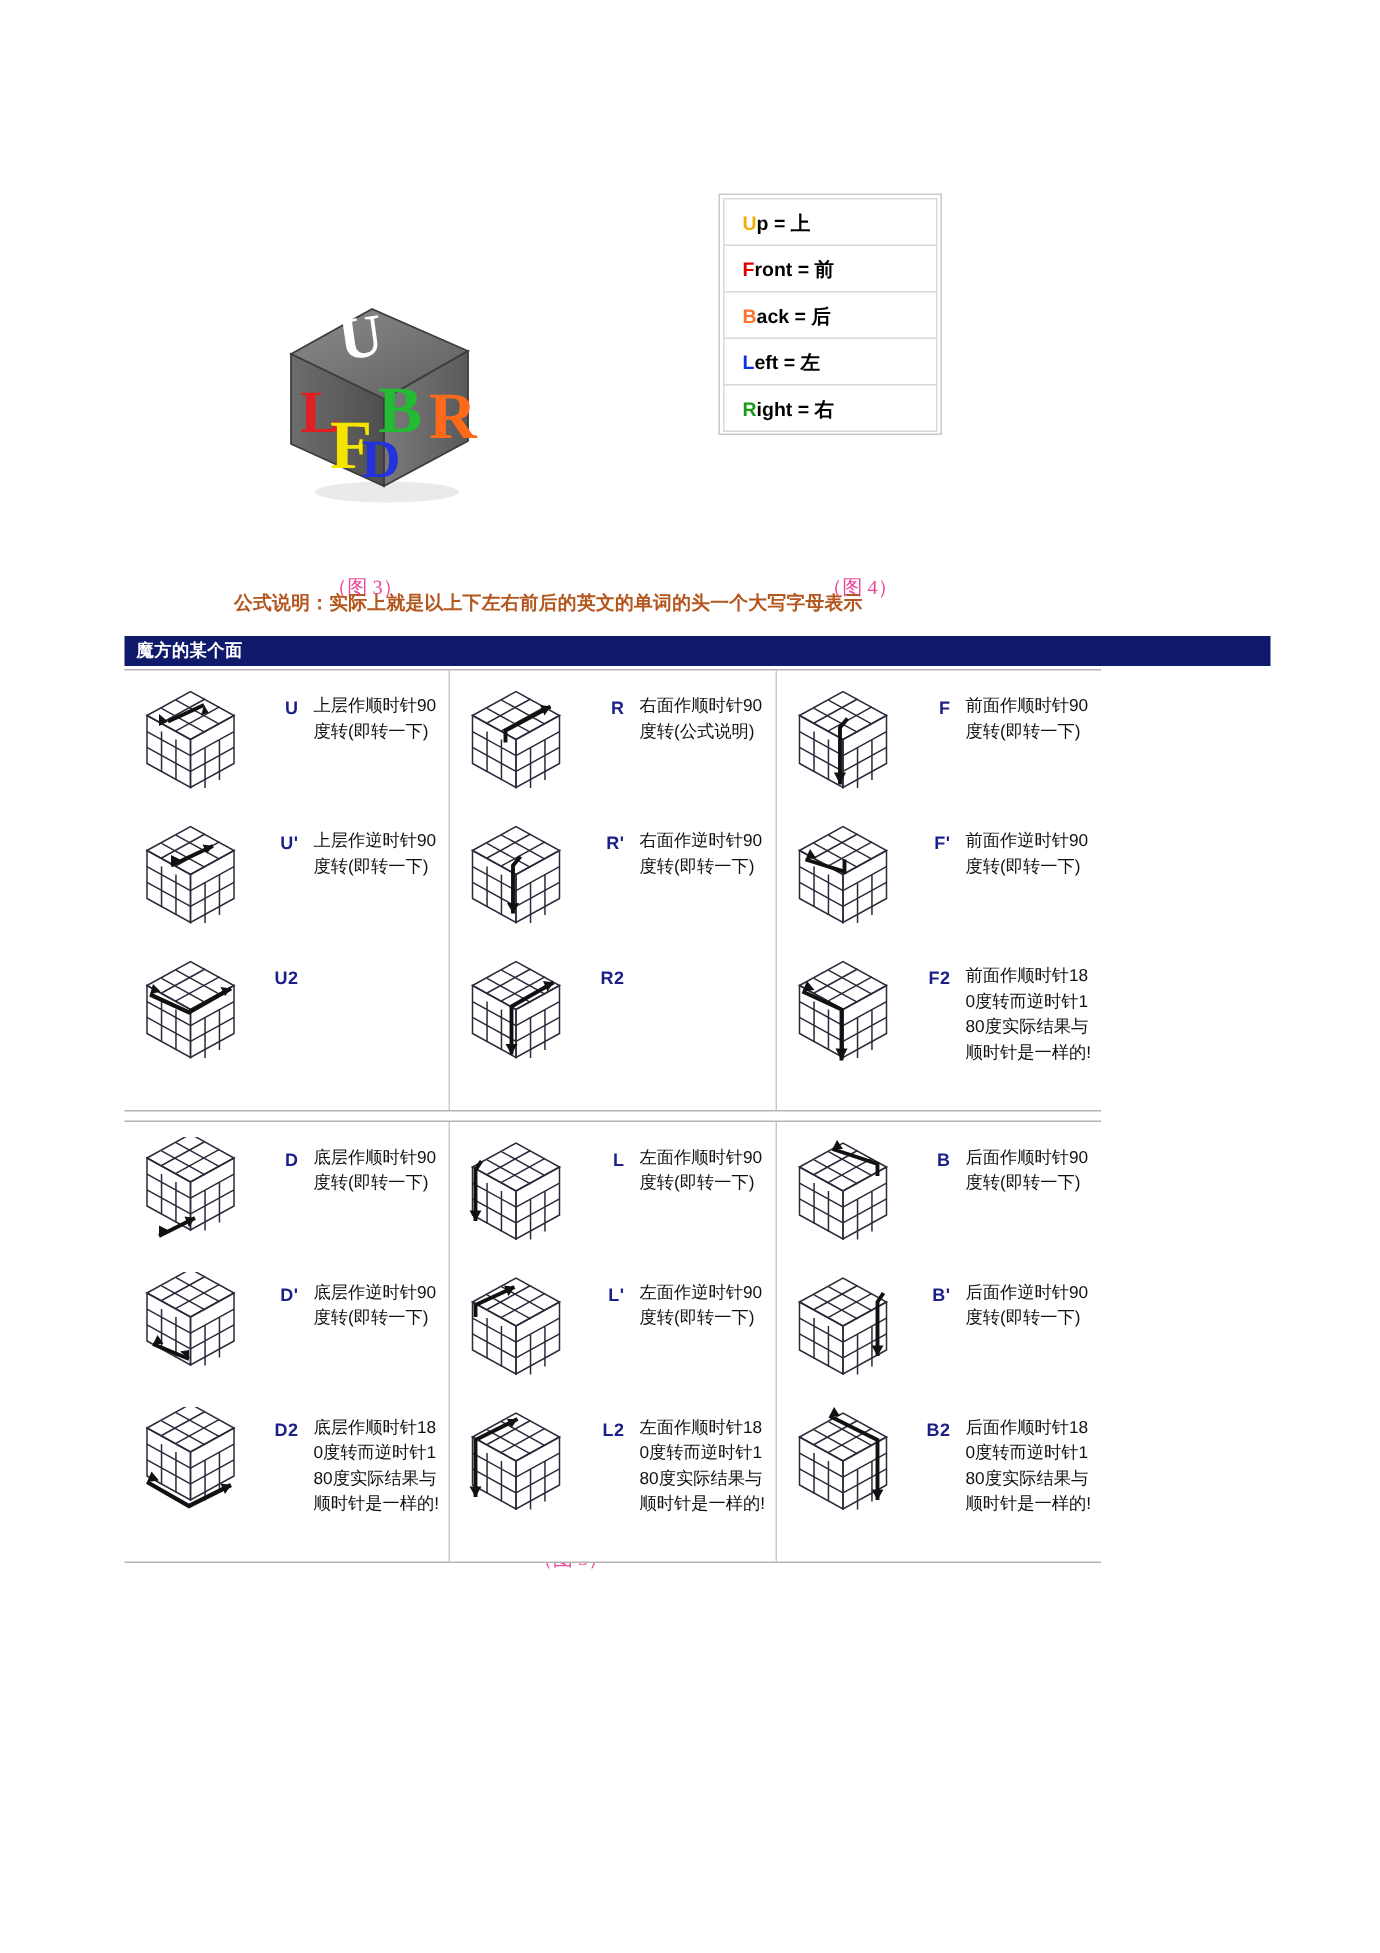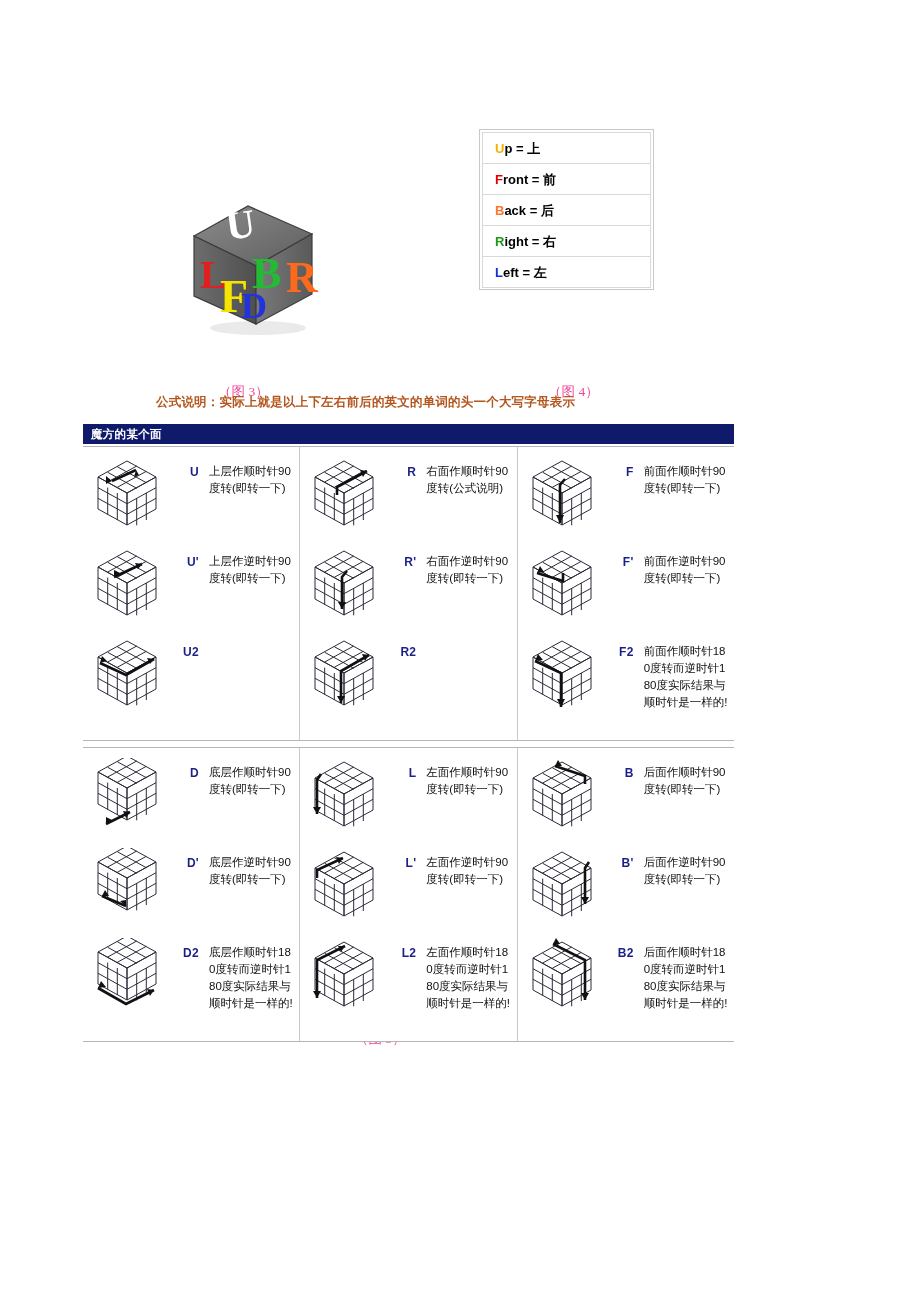--- a/index.html
+++ b/index.html
@@ -15,21 +15,21 @@
   .top-section{
     position:absolute; left:0; top:0; width:920px; height:360px;
   }
 
   .cube-logo{
     position:absolute; left:186px; top:196px; width:140px; height:145px;
   }
 
   .legend-table{
     position:absolute; left:479px; top:129px;
-    width:175px;
+    width:149px;
     border:1px solid #c8c8c8;
     background:#ffffff;
     padding:2px;
     box-sizing:border-box;
   }
   .legend-row{
     border:1px solid #d9d9d9;
     height:32px;
     line-height:32px;
     padding-left:12px;
@@ -60,21 +60,21 @@
     font-size:12.5px;
     font-weight:bold;
     color:#b4561e;
     letter-spacing:.2px;
     white-space:nowrap;
   }
 
   
   .section-header{
     position:absolute; left:83px; top:424px;
-    width:651px; height:20px;
+    width:764px; height:20px;
     background:#101a6b;
     color:#ffffff;
     font-size:11.5px;
     font-weight:bold;
     line-height:20px;
     padding-left:8px;
     box-sizing:border-box;
     letter-spacing:.3px;
   }
 
@@ -190,24 +190,24 @@
     <div class="legend-row">
       <span class="initial" style="color: rgb(240, 176, 0);">U</span><span>p = 上</span>
     </div>
     <div class="legend-row">
       <span class="initial" style="color: rgb(224, 0, 0);">F</span><span>ront = 前</span>
     </div>
     <div class="legend-row">
       <span class="initial" style="color: rgb(255, 117, 48);">B</span><span>ack = 后</span>
     </div>
     <div class="legend-row">
+      <span class="initial" style="color: rgb(16, 48, 224);">L</span><span>eft = 左</span>
+    </div>
+    <div class="legend-row">
       <span class="initial" style="color: rgb(26, 154, 26);">R</span><span>ight = 右</span>
-    </div>
-    <div class="legend-row">
-      <span class="initial" style="color: rgb(16, 48, 224);">L</span><span>eft = 左</span>
     </div>
   </div>
 </div>
 
 <div class="caption cap-fig3">（图 3）</div>
 <div class="caption cap-fig4">（图 4）</div>
 
 <div class="explain-line">公式说明：实际上就是以上下左右前后的英文的单词的头一个大写字母表示</div>
 
 <div class="section-header">魔方的某个面</div>

